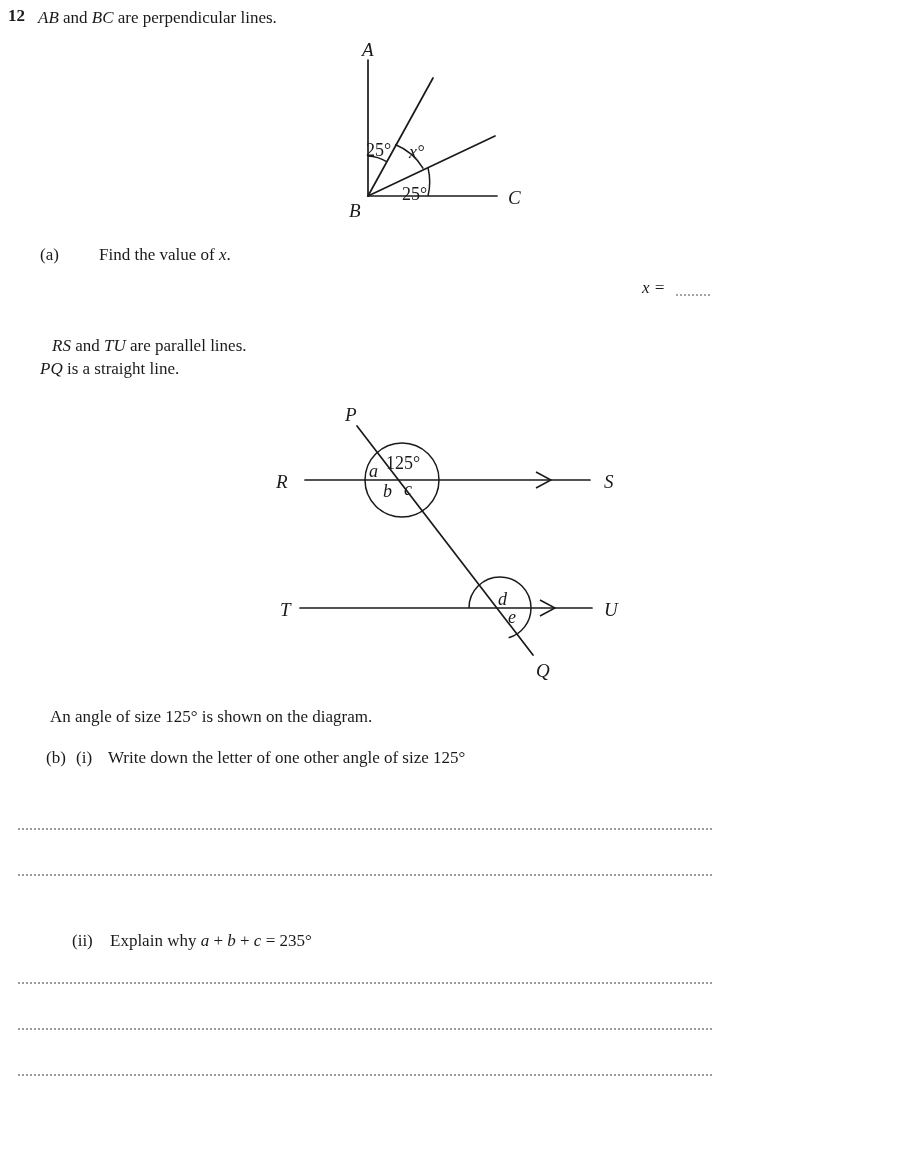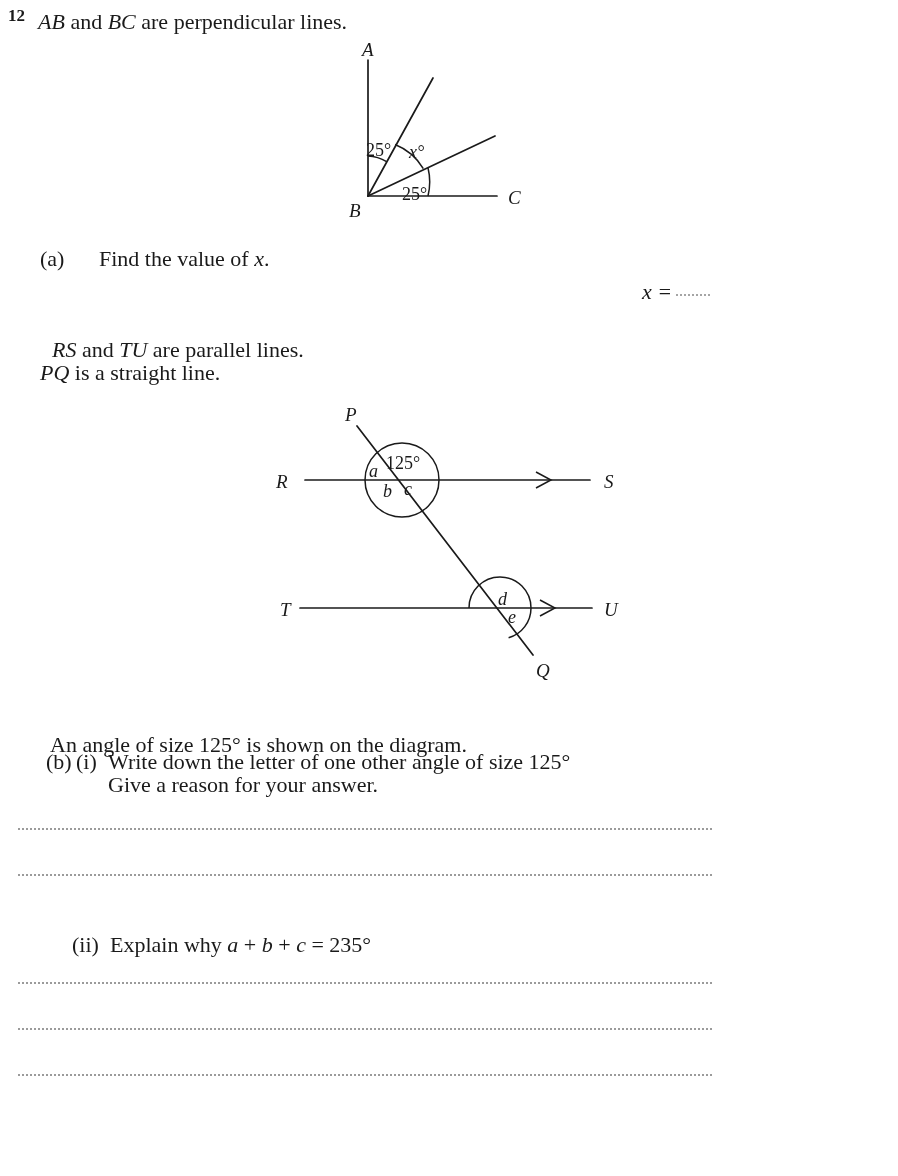--- a/index.html
+++ b/index.html
@@ -15,21 +15,21 @@
     font-family: "Liberation Serif", "DejaVu Serif", serif;
     color: #1a1a1a;
     overflow: hidden;
   }
   .abs { position: absolute; }
   .qnum {
     font-weight: bold;
     font-size: 17px;
   }
   .body-text {
-    font-size: 22px;
+    font-size: 17px;
     line-height: 1.45;
     white-space: nowrap;
     text-align: center;
   }
   .it { font-style: italic; }
   .marks {
     font-size: 16px;
     font-weight: bold;
     color: #8d8d8d;
   }
@@ -155,26 +155,25 @@
 
       <text class="lbl-ang" x="386" y="469">125°</text>
       <text class="lbl-var" x="369" y="477">a</text>
       <text class="lbl-var" x="383" y="497">b</text>
       <text class="lbl-var" x="404" y="495">c</text>
       <text class="lbl-var" x="498" y="605">d</text>
       <text class="lbl-var" x="508" y="623">e</text>
     </svg>
   </div>
 
-  <div class="abs body-text" style="left:50px; top:729px;">An angle of size 125° is shown on the diagram.</div>
+  <div class="abs body-text" style="left:50px; top:705px;">An angle of size 125° is shown on the diagram.</div>
 
   <div class="abs body-text" style="left:46px; top:746px;">(b)</div>
   <div class="abs body-text" style="left:76px; top:746px;">(i)</div>
   <div class="abs body-text" style="left:108px; top:746px;">Write down the letter of one other angle of size 125°</div>
-  <div class="abs body-text" style="left:108px; top:769px;">Give a reason for your answer.</div>
 
   <div class="abs dotline" style="left:18px; top:828px; width:862px;"></div>
   <div class="abs dotline" style="left:18px; top:874px; width:862px;"></div>
   <div class="abs marks" style="left:778px; top:889px;">(2)</div>
 
   <div class="abs body-text" style="left:72px; top:929px;">(ii)</div>
   <div class="abs body-text" style="left:110px; top:929px;">
     <span>Explain why  </span><span class="it">a</span><span> + </span><span class="it">b</span><span> + </span><span class="it">c</span><span> = </span><span>235°</span>
   </div>
 

